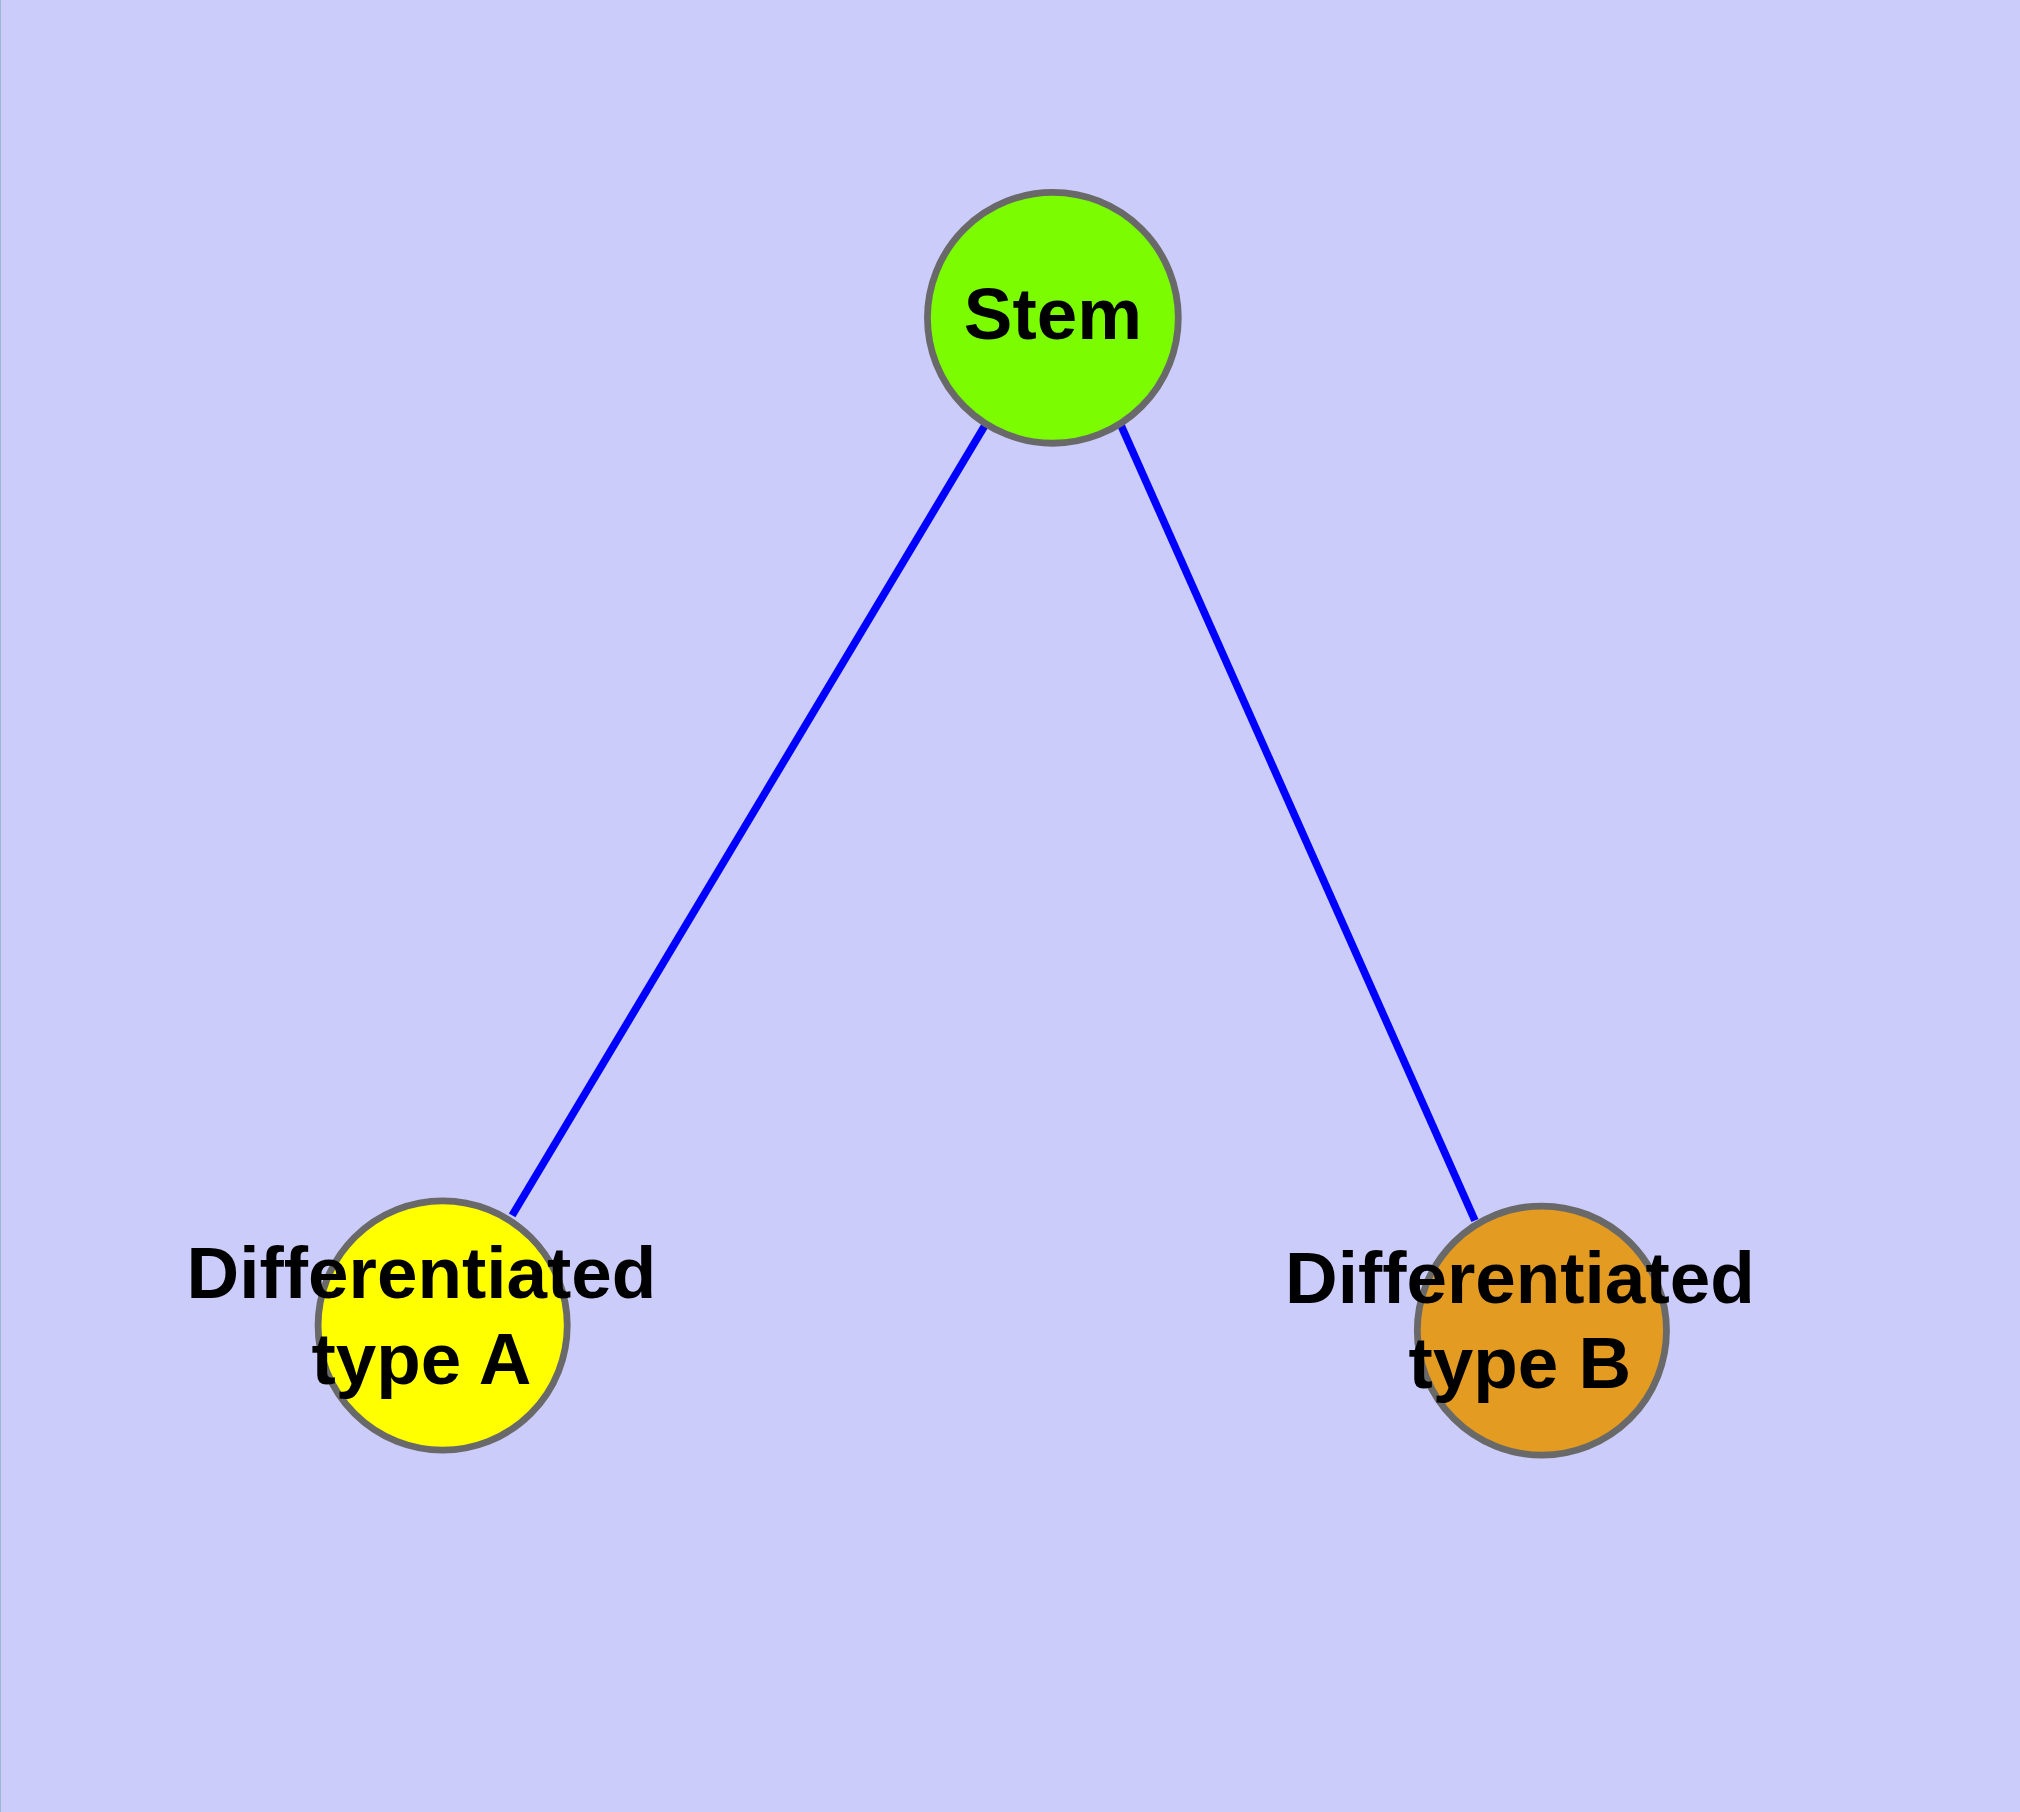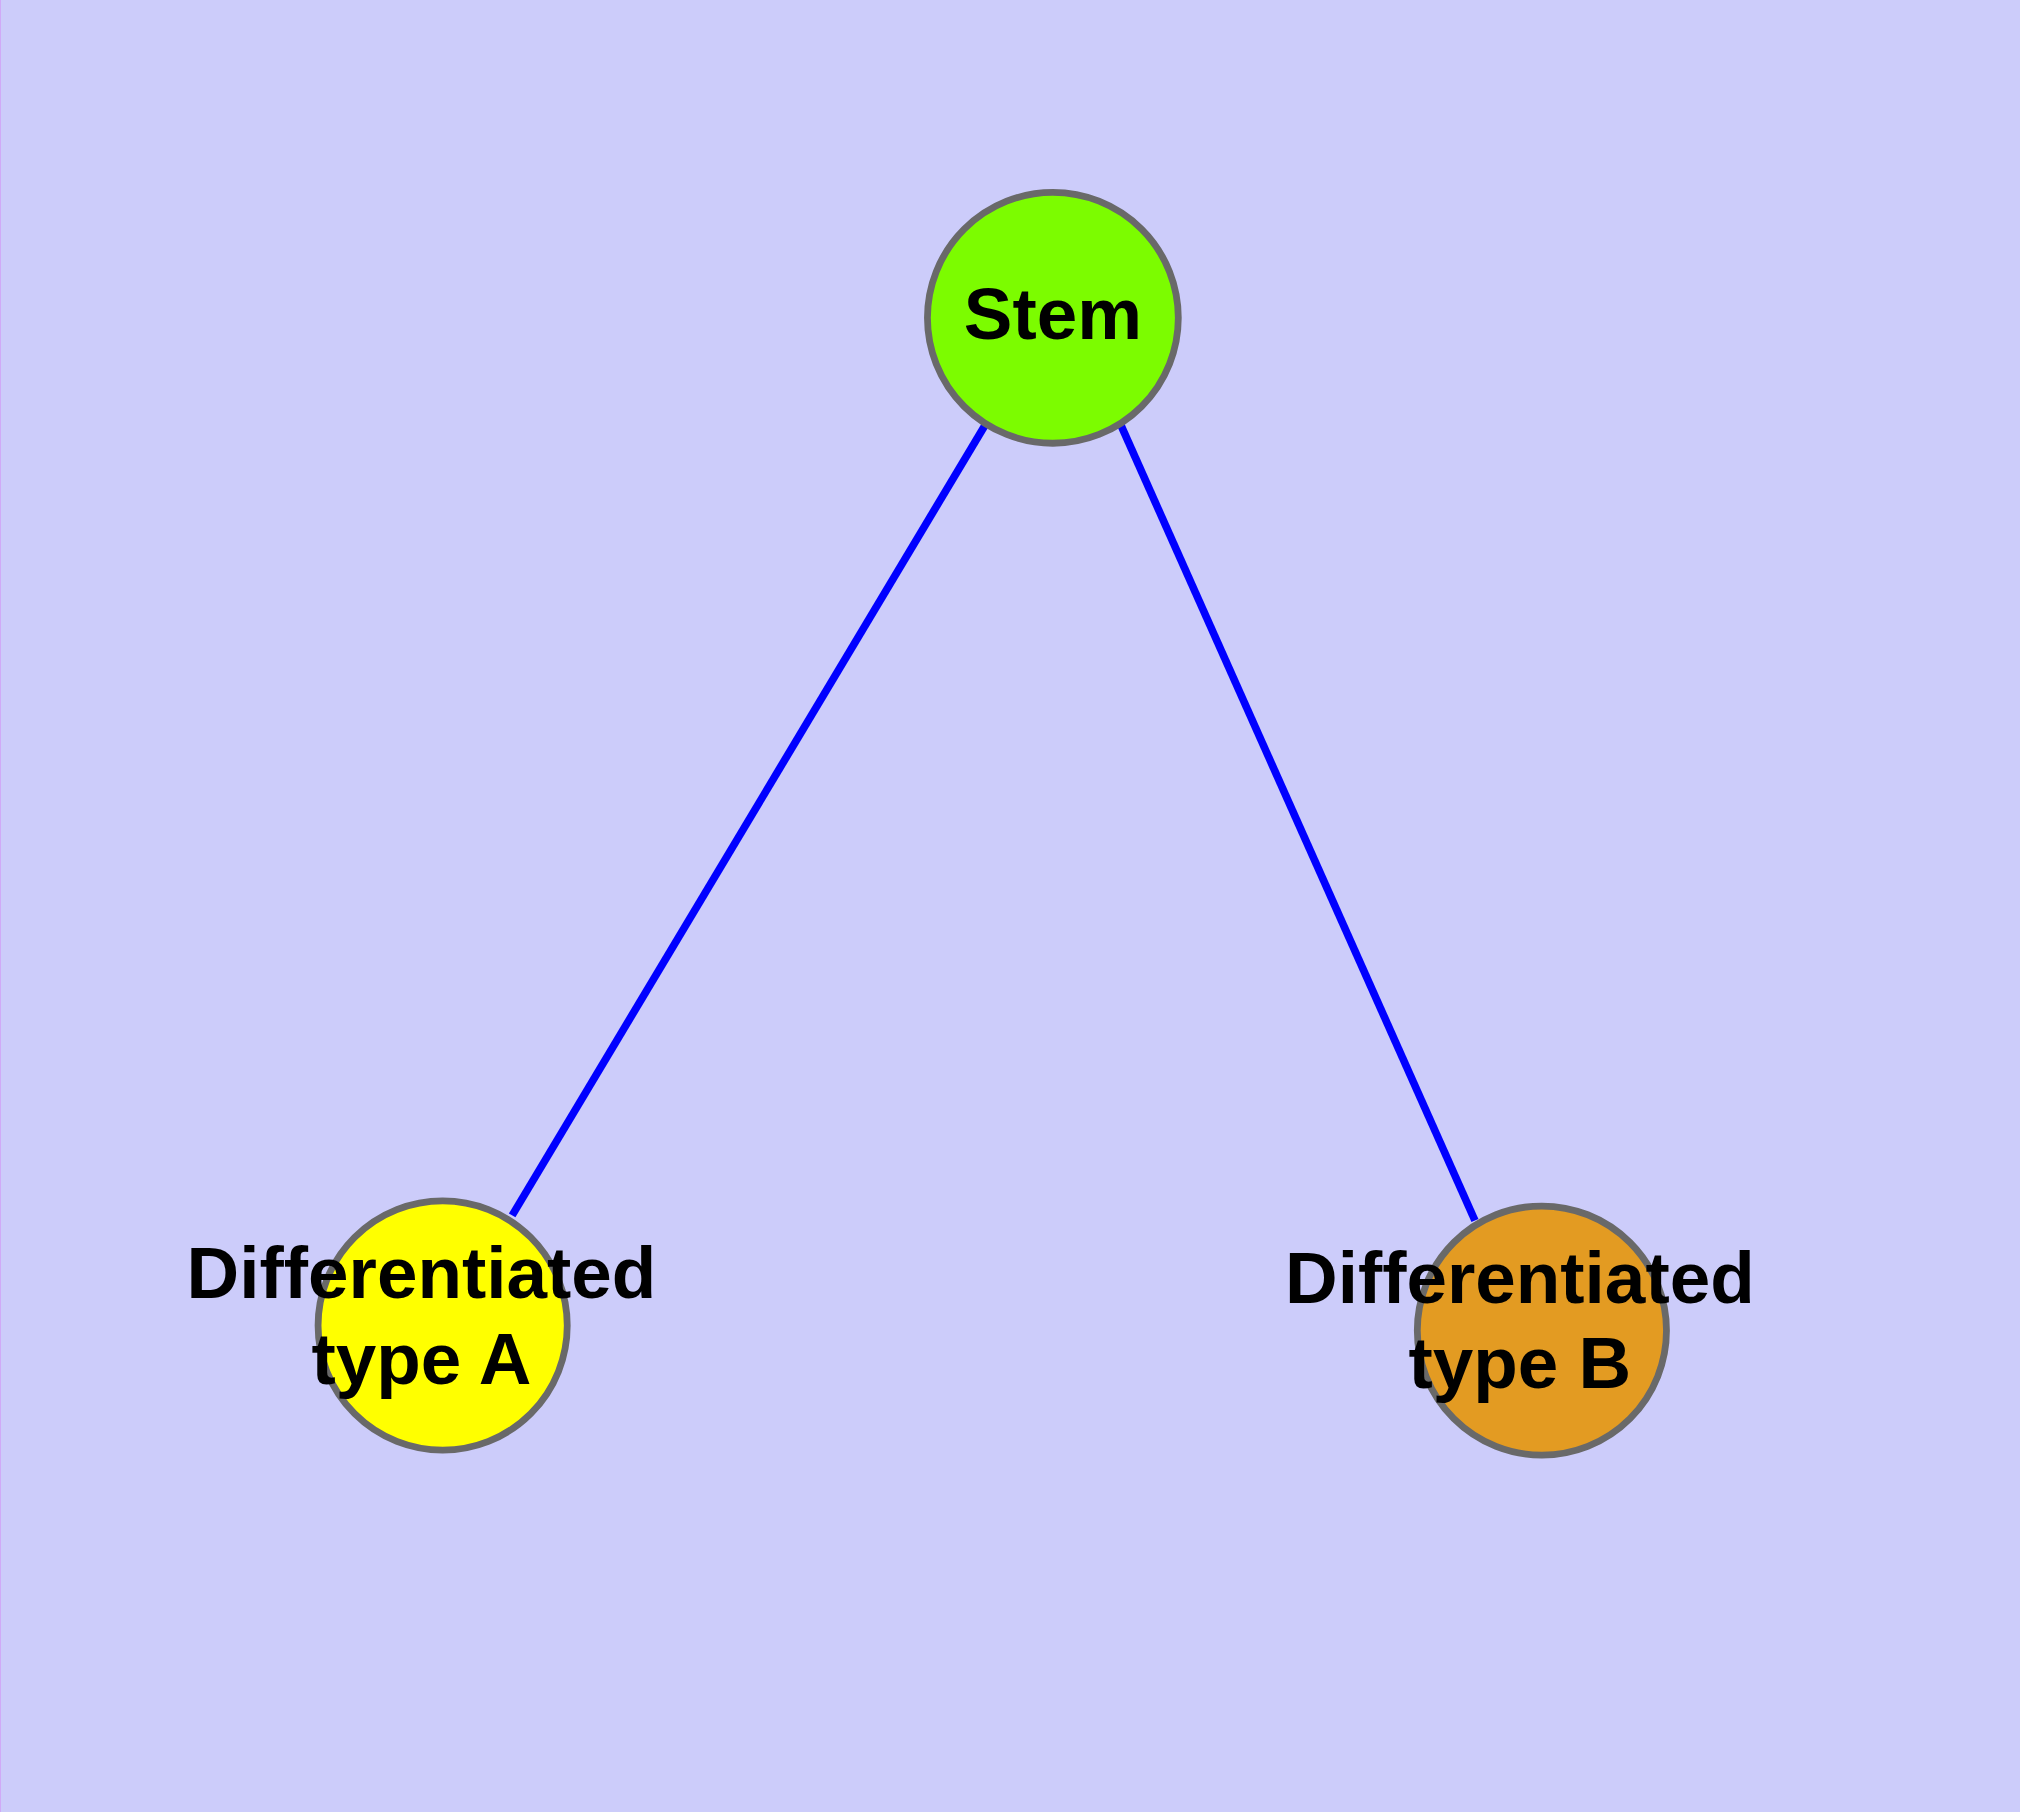--- a/index.html
+++ b/index.html
@@ -8,21 +8,21 @@
     padding: 0;
     background: #ccccfa;
   }
   body {
     font-family: "Liberation Sans", sans-serif;
   }
   #canvas {
     position: relative;
     width: 2021px;
     height: 1812px;
-    background: #d946ef;
+    background: #0f766e;
     overflow: hidden;
   }
   #graph-svg {
     position: absolute;
     left: 0;
     top: 0;
     width: 2021px;
     height: 1812px;
     display: block;
   }

